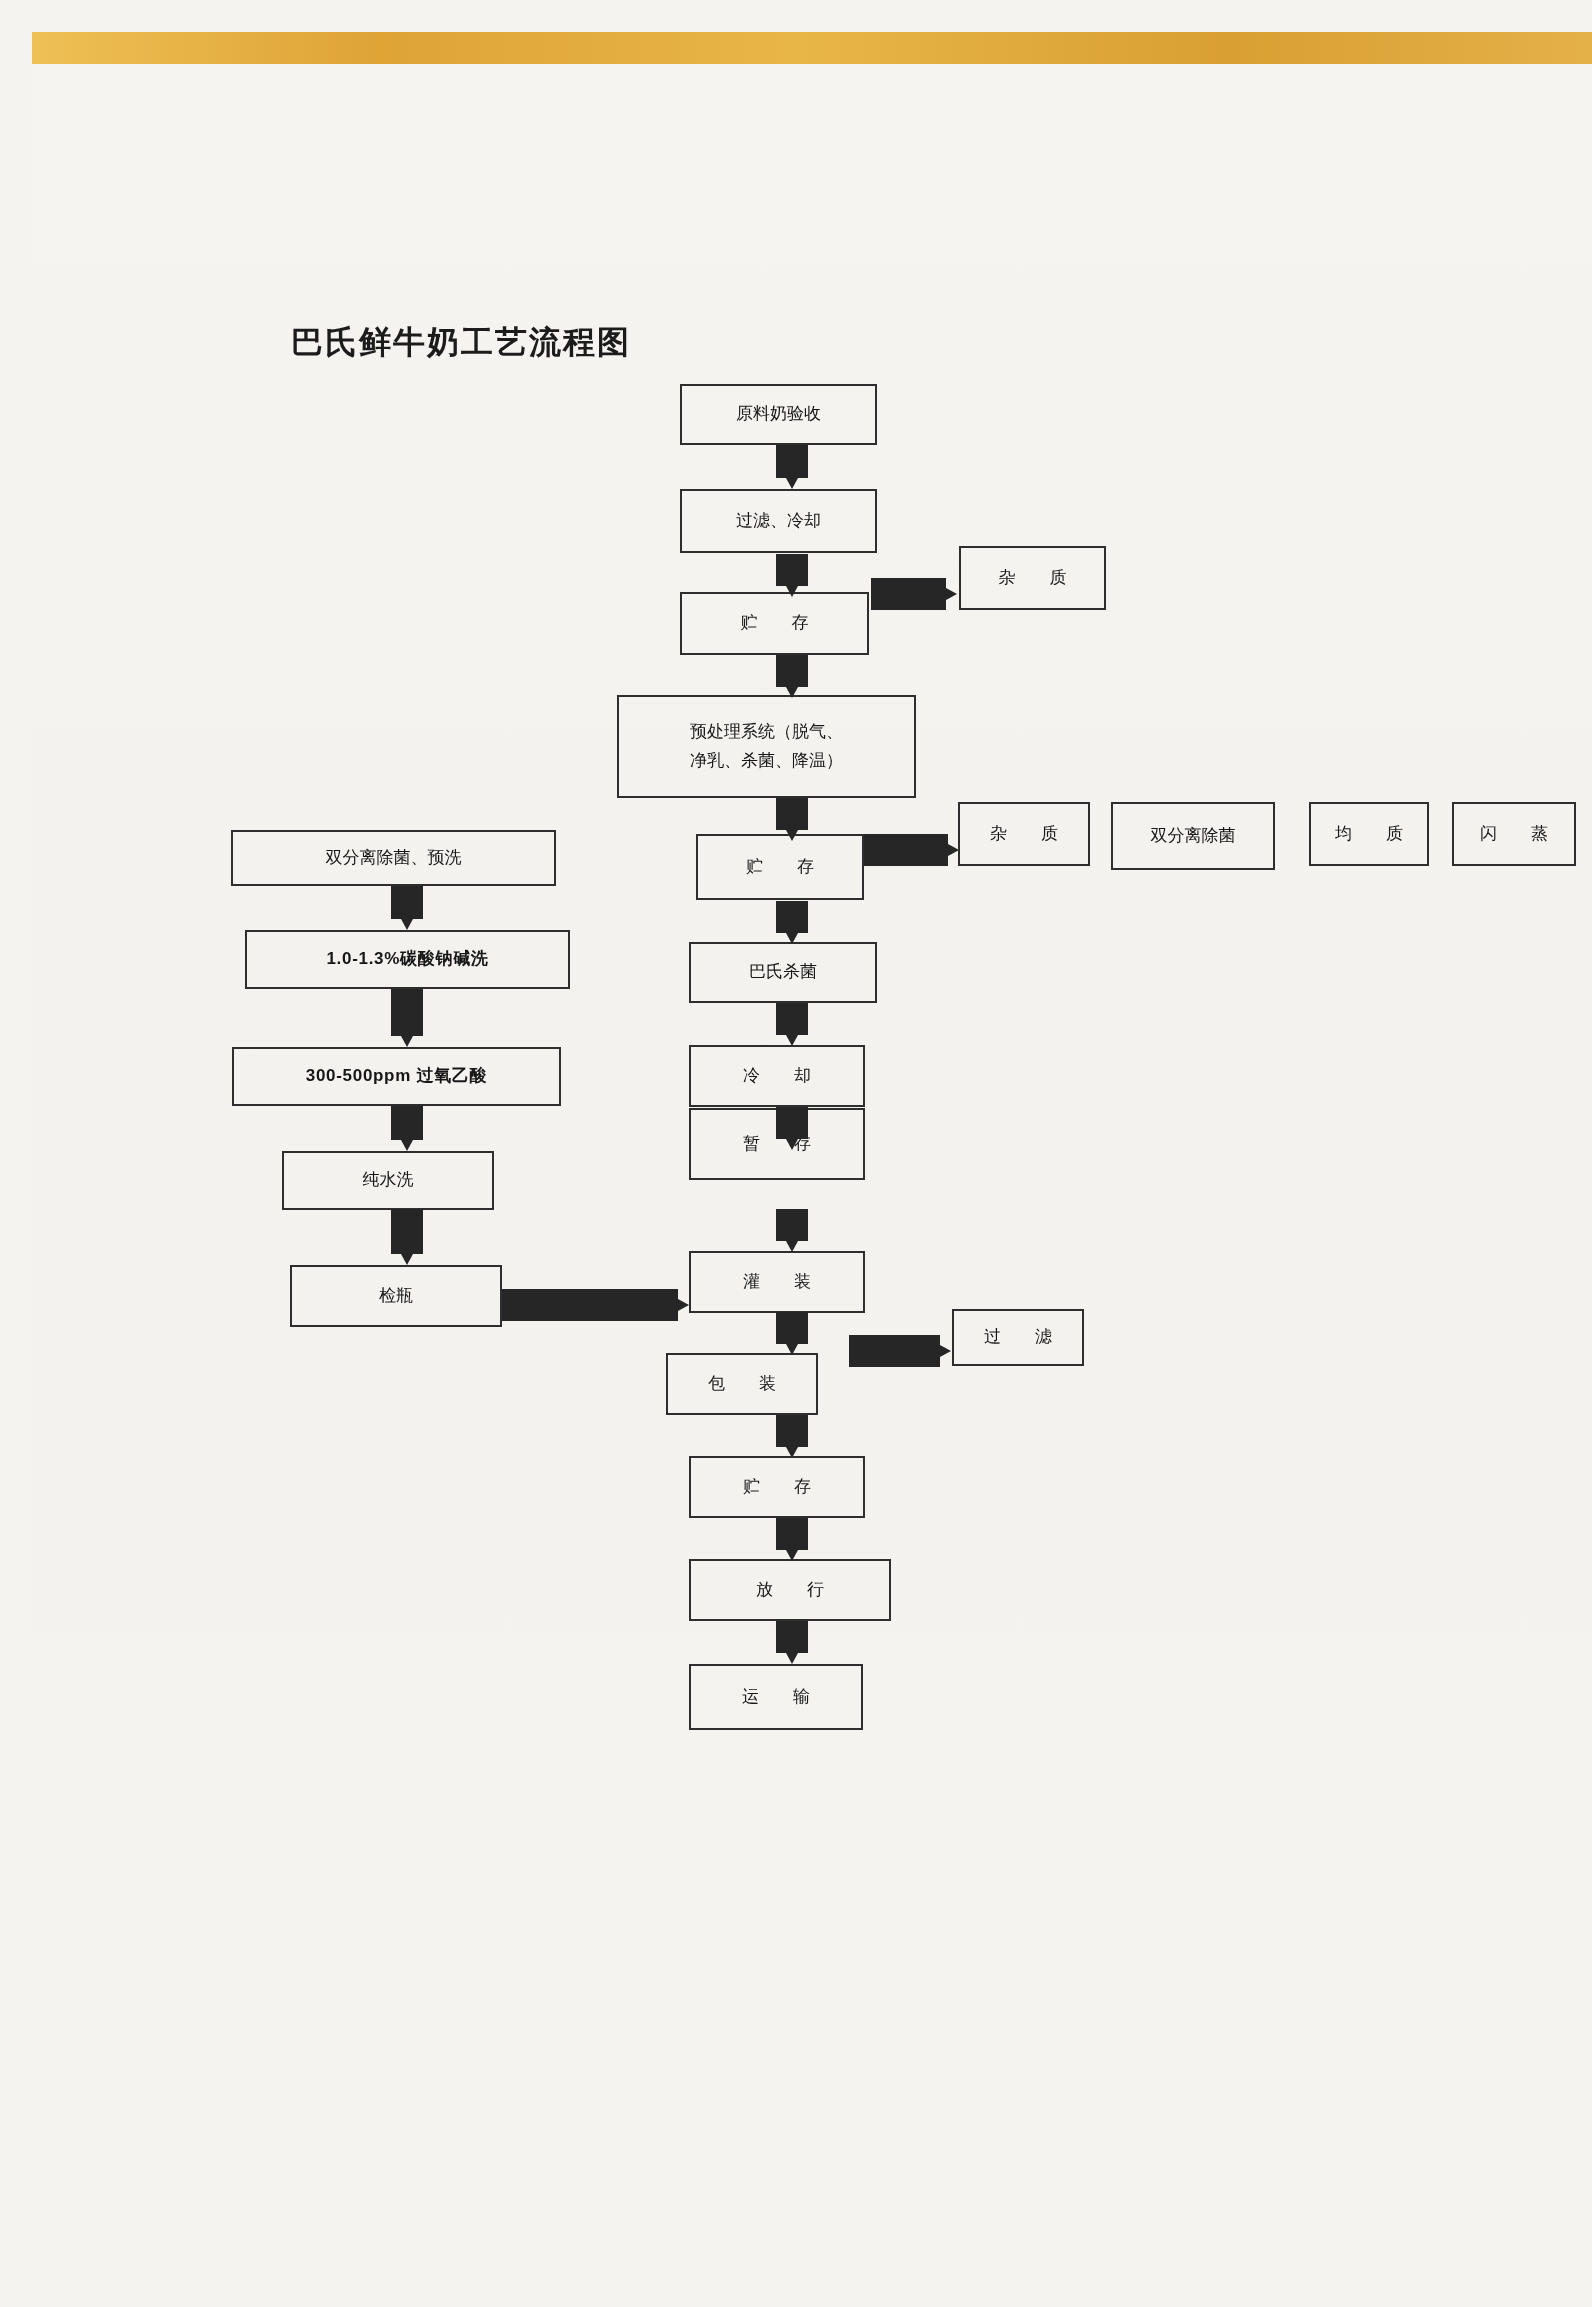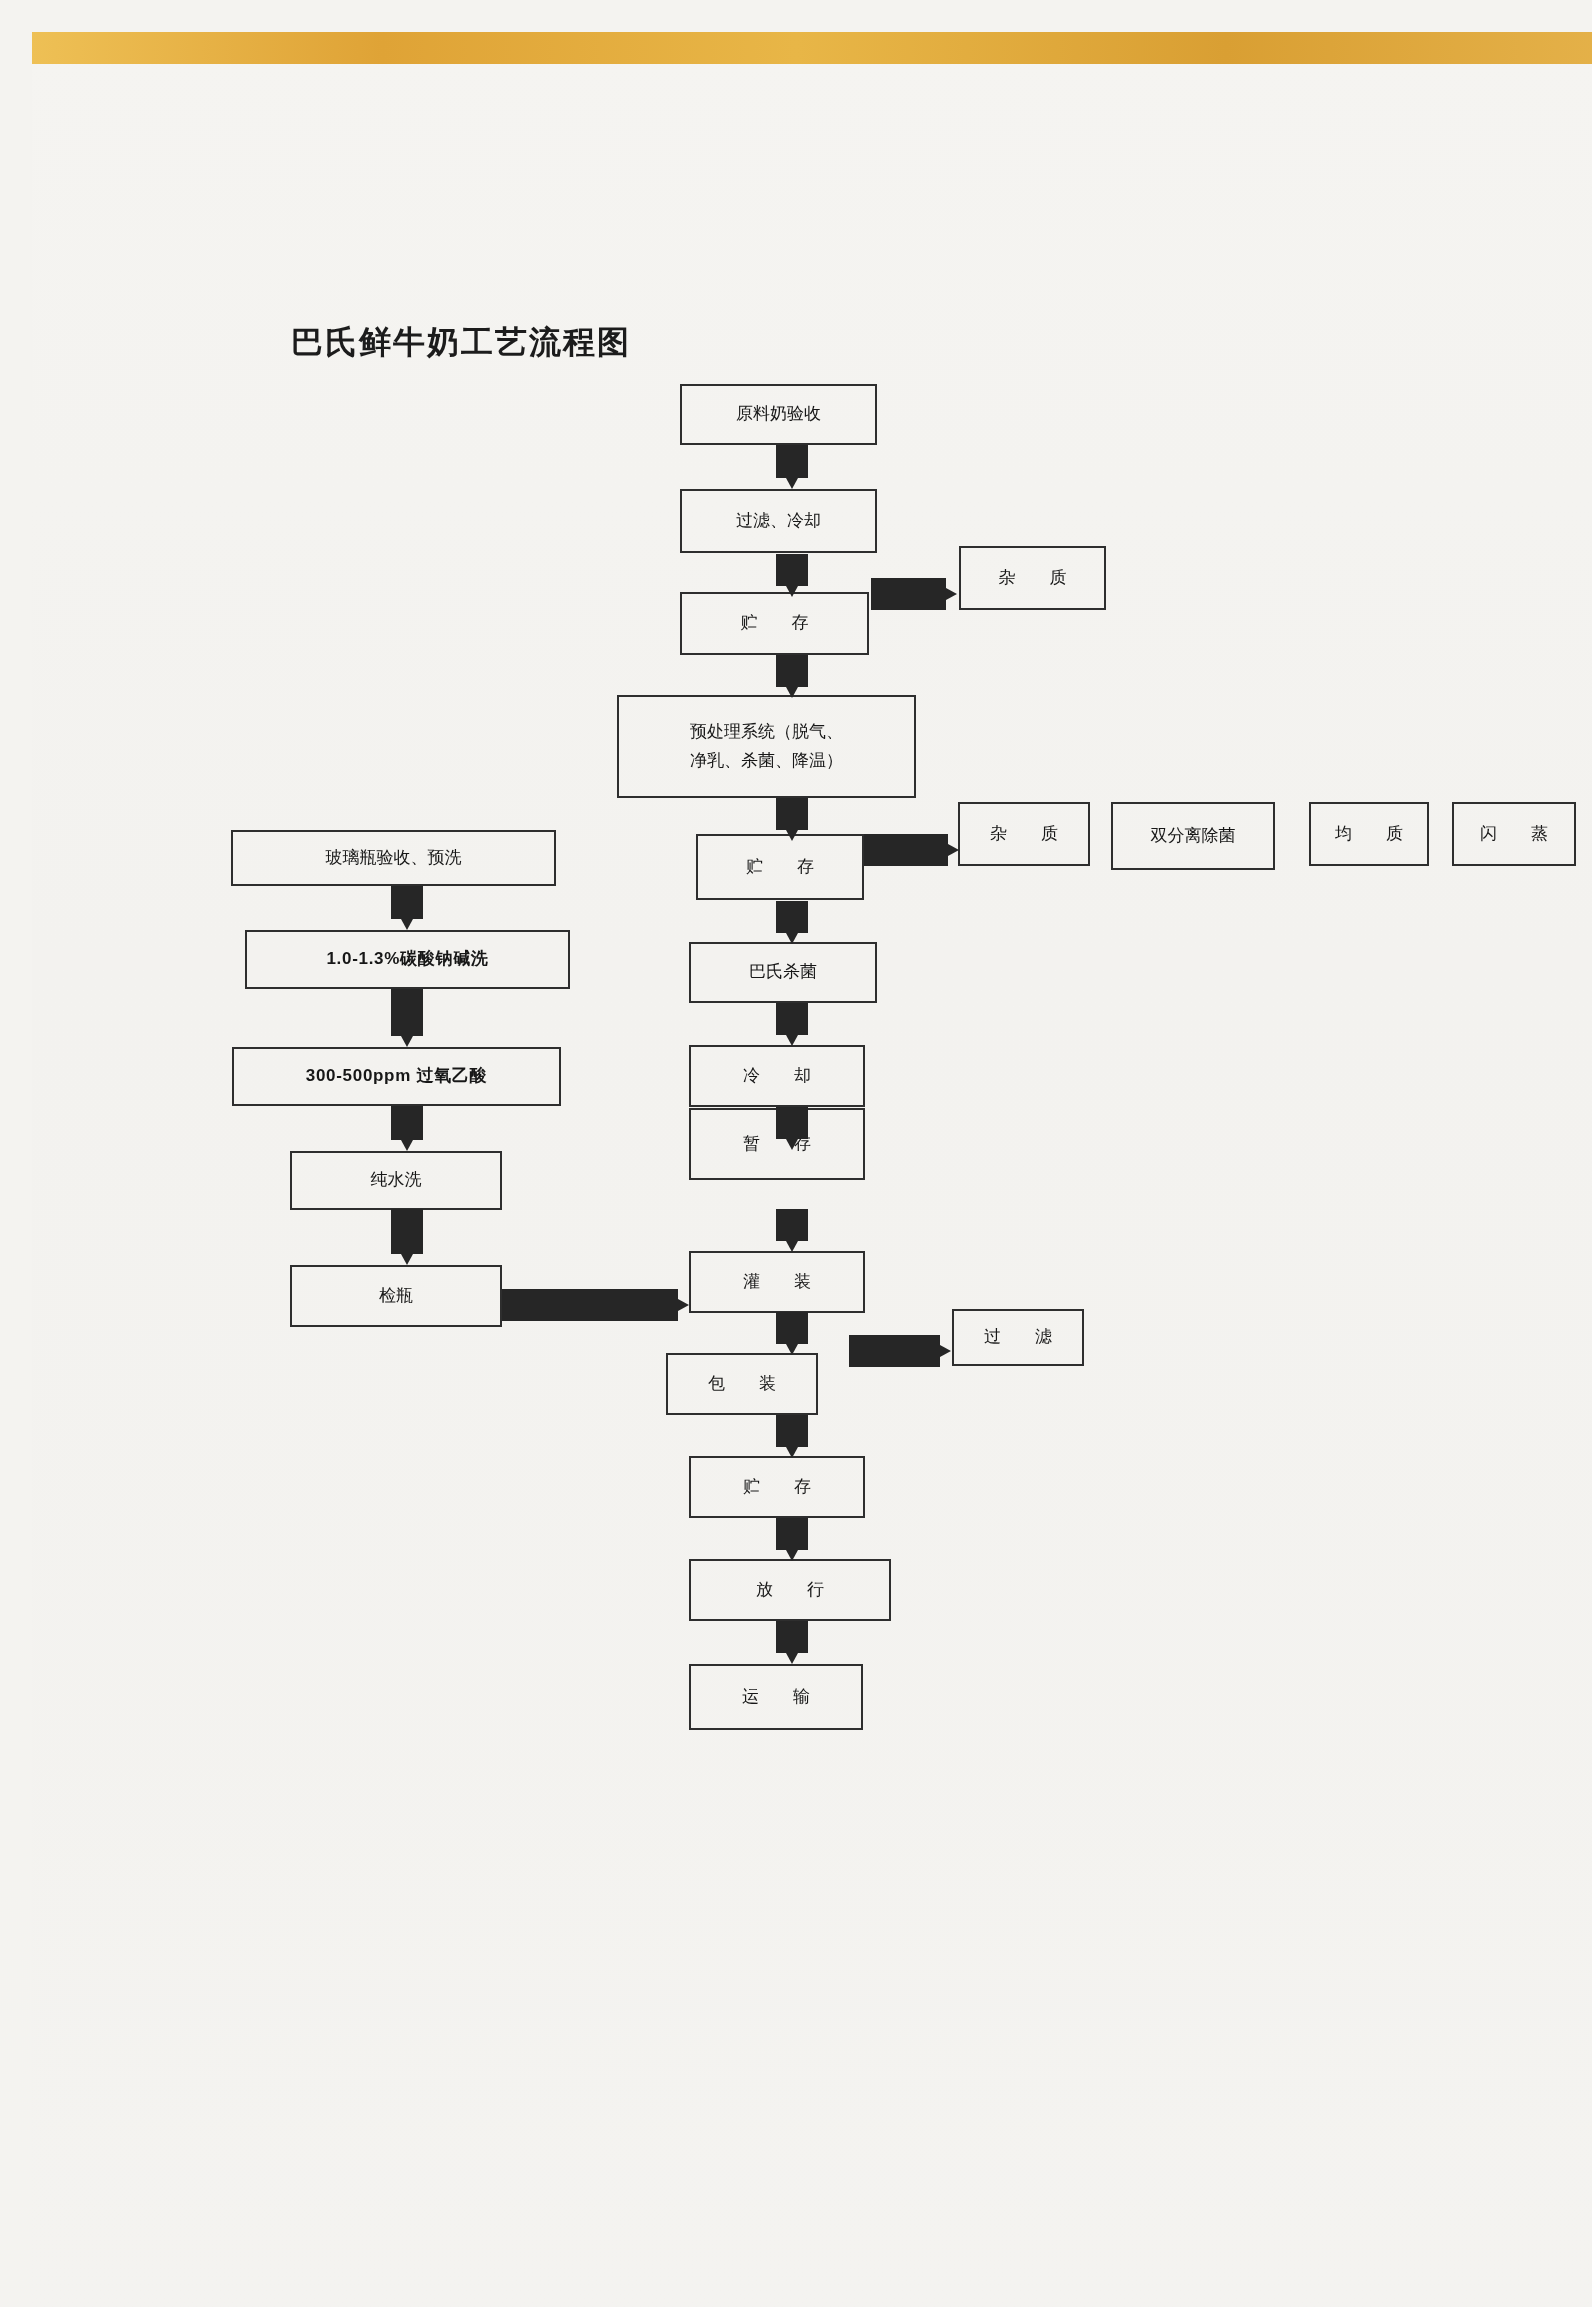--- a/index.html
+++ b/index.html
@@ -113,27 +113,27 @@
   <div class="node" style="left:926px; top:770px; width:132px; height:64px;">杂　　质</div>
 
   <div class="node" style="left:1079px; top:770px; width:164px; height:68px;">双分离除菌</div>
 
   <div class="node" style="left:1277px; top:770px; width:120px; height:64px;">均　　质</div>
 
   <div class="node" style="left:1420px; top:770px; width:124px; height:64px;">闪　　蒸</div>
 
   <div class="node" style="left:920px; top:1277px; width:132px; height:57px;">过　　滤</div>
 
-  <div class="node" style="left:199px; top:798px; width:325px; height:56px;">玻璃瓶验收、预洗</div>
+  <div class="node" style="left:199px; top:798px; width:325px; height:56px;">双分离除菌、预洗</div>
 
   <div class="node bold" style="left:213px; top:898px; width:325px; height:59px;">1.0-1.3%碳酸钠碱洗</div>
 
   <div class="node bold" style="left:200px; top:1015px; width:329px; height:59px;">300-500ppm 过氧乙酸</div>
 
-  <div class="node" style="left:258px; top:1119px; width:212px; height:59px;">纯水洗</div>
+  <div class="node" style="left:250px; top:1119px; width:212px; height:59px;">纯水洗</div>
 
   <div class="node" style="left:258px; top:1233px; width:212px; height:62px;">检瓶</div>
 
   <div class="arrow-v" style="left:744px; top:413px;  height:33px;"></div>
   <div class="arrow-v" style="left:744px; top:522px;  height:28px;"></div>
   <div class="arrow-v" style="left:744px; top:623px;  height:28px;"></div>
   <div class="arrow-v" style="left:744px; top:766px; height:25px;"></div>
   <div class="arrow-v" style="left:744px; top:869px; height:30px;"></div>
   <div class="arrow-v" style="left:744px; top:971px; height:31px;"></div>
   <div class="arrow-v" style="left:744px; top:1075px; height:30px;"></div>

